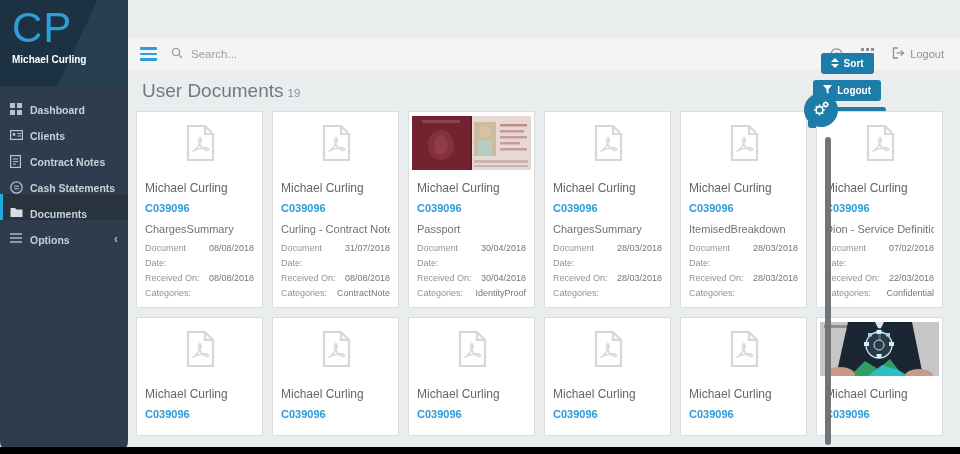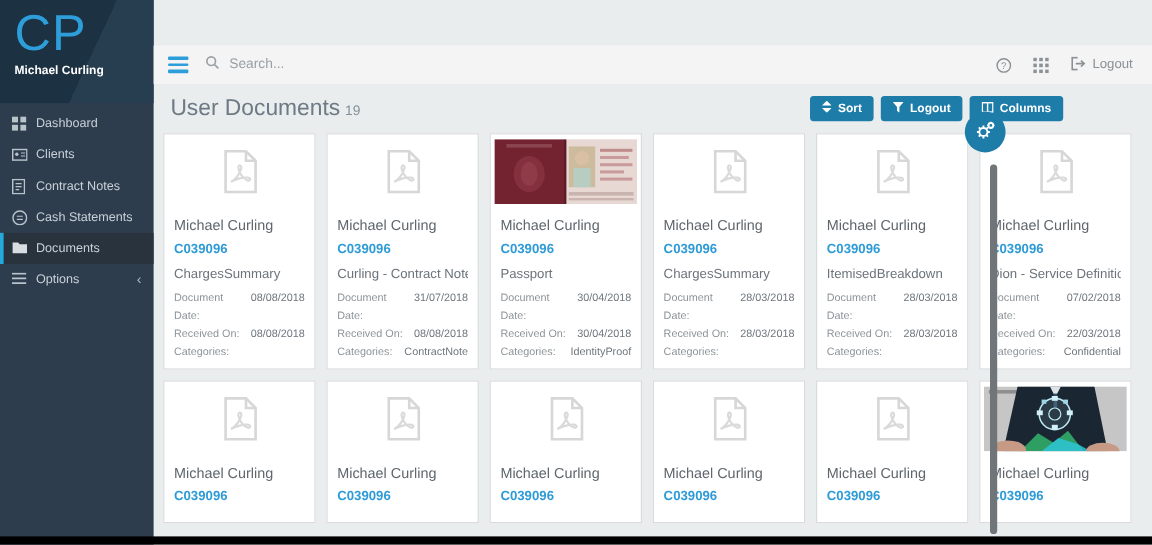--- a/index.html
+++ b/index.html
@@ -1,25 +1,25 @@
 <!DOCTYPE html>
 <html><head>
 <meta charset="utf-8">
 <style>
   html,body{margin:0;padding:0;}
   body{width:960px;height:454px;overflow:hidden;font-family:"Liberation Sans",sans-serif;background:#eaedee;}
   .app{position:relative;width:960px;height:454px;display:flex;}
 
   
-  .sidebar{width:128px;flex-shrink:0;background:#2e3d4e;display:flex;flex-direction:column;}
+  .sidebar{width:128px;flex-shrink:0;background:#2e3d4e;display:flex;flex-direction:column;border-radius:13px;}
   .brand{height:86px;background:linear-gradient(115deg,#1c3142 58%,#273d50 58%);padding:4px 12px 0;box-sizing:border-box;}
   .brand-logo{font-size:42px;color:#2d9ed9;line-height:1.15;letter-spacing:1px;font-weight:400;}
   .brand-user{font-size:10px;font-weight:bold;color:#ffffff;margin-top:2px;}
   .nav{padding-top:4px;}
-  .nav-item{display:flex;align-items:center;height:26px;padding:0 10px;color:#c8d1d7;font-size:10.5px;font-weight:normal;cursor:pointer;box-sizing:border-box;}
+  .nav-item{display:flex;align-items:flex-end;height:26px;padding:0 10px;color:#c8d1d7;font-size:10.5px;font-weight:bold;cursor:pointer;box-sizing:border-box;}
   .nav-item .nicon{width:13px;height:13px;margin-right:7px;flex-shrink:0;display:inline-flex;}
   .nav-item.active{background:#29333d;border-left:3px solid #23a9db;padding-left:7px;}
   .nav-chevron{margin-left:auto;font-size:12px;color:#aeb9c0;}
 
   
   .main{flex:1;display:flex;flex-direction:column;min-width:0;position:relative;}
   .topbar{height:32px;background:#f4f4f4;display:flex;align-items:center;padding:0 16px 0 12px;flex-shrink:0;margin-top:38px;}
   .hamburger{width:17px;display:flex;flex-direction:column;gap:3px;margin-right:14px;cursor:pointer;}
   .hamburger span{display:block;height:2.5px;background:#2d9ed9;border-radius:1px;}
   .search{display:flex;align-items:center;gap:6px;}
@@ -29,21 +29,21 @@
   .top-right .tr-item{display:flex;align-items:center;gap:5px;font-size:11px;cursor:pointer;}
 
   .logoband{height:60px;background:#ffffff;border-bottom:2px solid #2095c5;display:flex;align-items:flex-end;padding:0 0 8px 14px;flex-shrink:0;}
   .logo-big{height:44px;}
   .tagline{font-size:10.5px;font-weight:bold;letter-spacing:.4px;color:#2f2f31;margin:0 0 6px 6px;white-space:pre;}
   .tagline .tl-blue{color:#2d86b8;}
 
   .pagehead{height:41px;display:flex;align-items:center;padding-left:14px;flex-shrink:0;}
   .page-title{font-size:19px;color:#6e7a85;}
   .page-count{font-size:11.5px;color:#84909a;margin-left:4px;padding-top:4px;}
-  .toolbar{margin-left:auto;display:flex;align-items:center;gap:6px;margin-right:74px;}
+  .toolbar{margin-left:auto;display:flex;align-items:center;gap:6px;margin-right:74px;flex-direction:column;}
   .btn{background:#1e7ca9;color:#fff;font-size:10px;font-weight:bold;border:none;border-radius:3px;height:21px;padding:0 10px;display:inline-flex;align-items:center;gap:5px;cursor:pointer;font-family:"Liberation Sans",sans-serif;}
   .gear-btn{position:absolute;left:804px;top:93px;width:34px;height:34px;border-radius:50%;background:#1e7ca9;display:flex;align-items:center;justify-content:center;cursor:pointer;z-index:4;border:none;}
 
   
   .cards{padding-left:8px;display:flex;flex-wrap:wrap;gap:9px;align-content:flex-start;}
   .card{width:127px;background:#ffffff;border:1px solid #d9dbdc;box-sizing:border-box;cursor:pointer;}
   .thumb{height:62px;display:flex;align-items:center;justify-content:center;overflow:hidden;}
   .cbody{padding:7px 8px 6px;}
   .owner{font-size:12px;color:#5f666c;margin-bottom:7px;}
   .cid{font-size:11px;font-weight:bold;color:#2e9bd6;display:block;margin-bottom:9px;text-decoration:none;}

